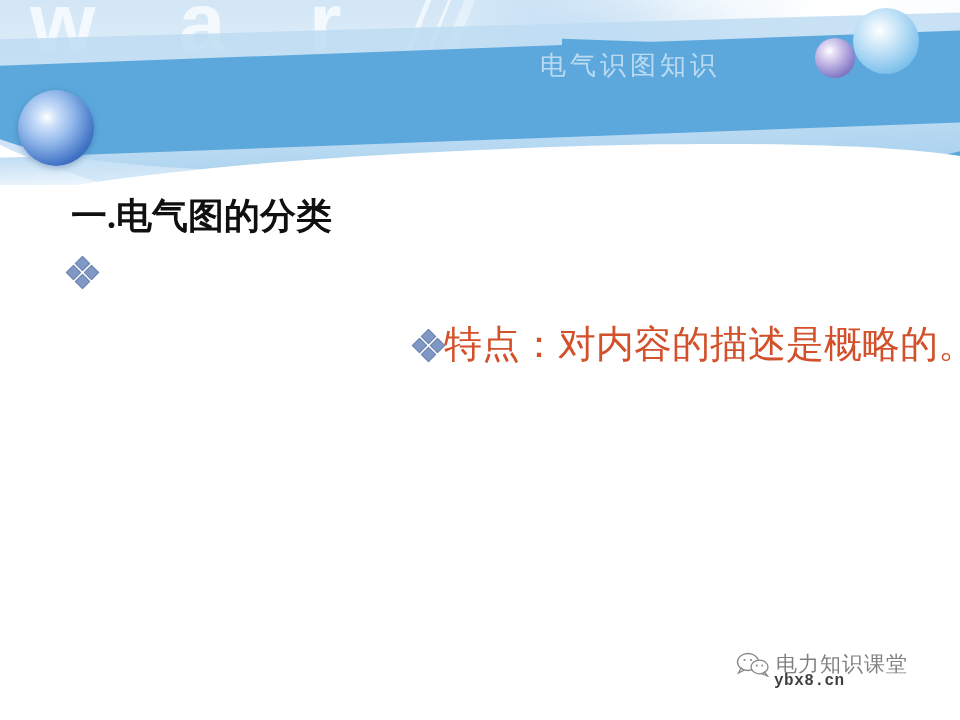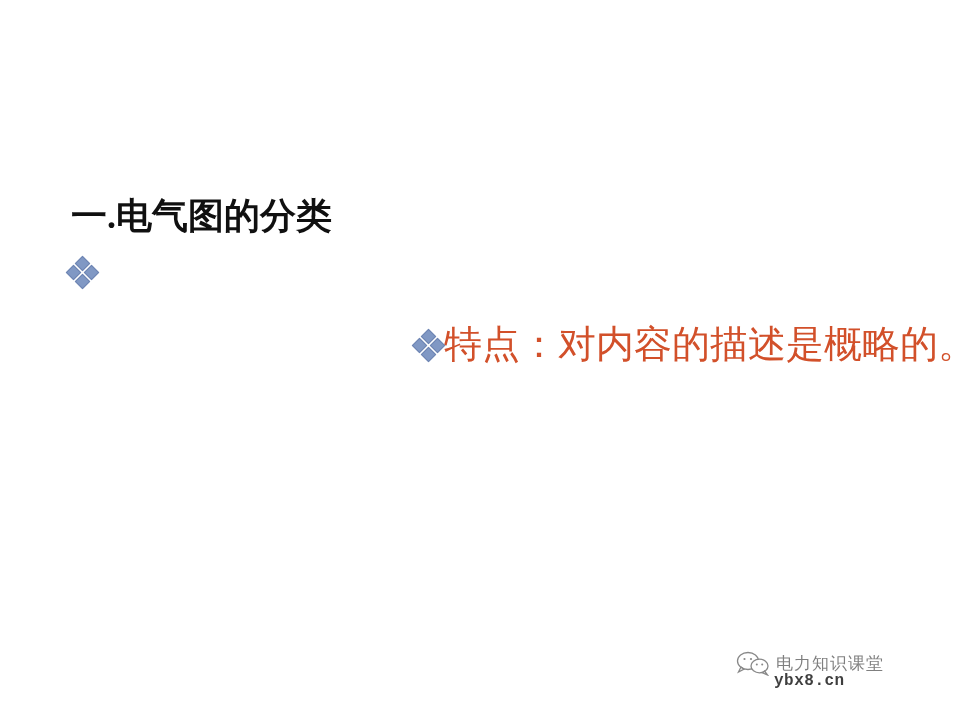--- a/index.html
+++ b/index.html
@@ -215,41 +215,66 @@
   }
   .wm-inner {
     position: relative;
     display: flex;
     align-items: center;
     opacity: 0.60;
   }
   .wm-logo { flex: 0 0 auto; width: 34px; height: 26px; margin-right: 6px; }
   .wm-name {
     font-family: Liberation Serif, serif;
-    font-size: 17px;
+    font-size: 21px;
     color: #2b2b2b;
     letter-spacing: 1px;
     white-space: nowrap;
   }
   .wm-url {
     position: absolute;
     left: 38px; top: 22px;
     font-family: "Liberation Mono", monospace;
     font-weight: bold;
     font-size: 16px;
     color: #1d1d1d;
     letter-spacing: 0.5px;
     opacity: 0.85;
   }
 </style>
 </head>
 <body>
 
 <div id="slide">
 
+  <div class="header-zone">
+    <div class="hdr-sky"></div>
+    <div class="hdr-sky-right"></div>
+
+    <div class="ghost-letters">w a r</div>
+
+    <div class="glowblob"></div>
+    <div class="streak s1"></div>
+    <div class="streak s2"></div>
+    <div class="streak s3"></div>
+
+    <div class="wave-pale"></div>
+    <div class="wave-pale2"></div>
+    <div class="wave-main"></div>
+    <div class="wave-main-tail"></div>
+
+    <div class="ghost-cn">电气识图知识</div>
+
+    <div class="wave-lowlight"></div>
+    <div class="hdr-mask-bottom"></div>
+
+    <div class="sphere sphere-purple"></div>
+    <div class="sphere sphere-blue"></div>
+    <div class="sphere sphere-left"></div>
+  </div>
 
   <div class="content">
 
     <h1 class="slide-title">一.电气图的分类</h1>
 
     <div class="bullet-row">
       <span class="bullet-glyph">
         <i class="d-top"></i>
           <i class="d-left"></i>
           <i class="d-right"></i>

